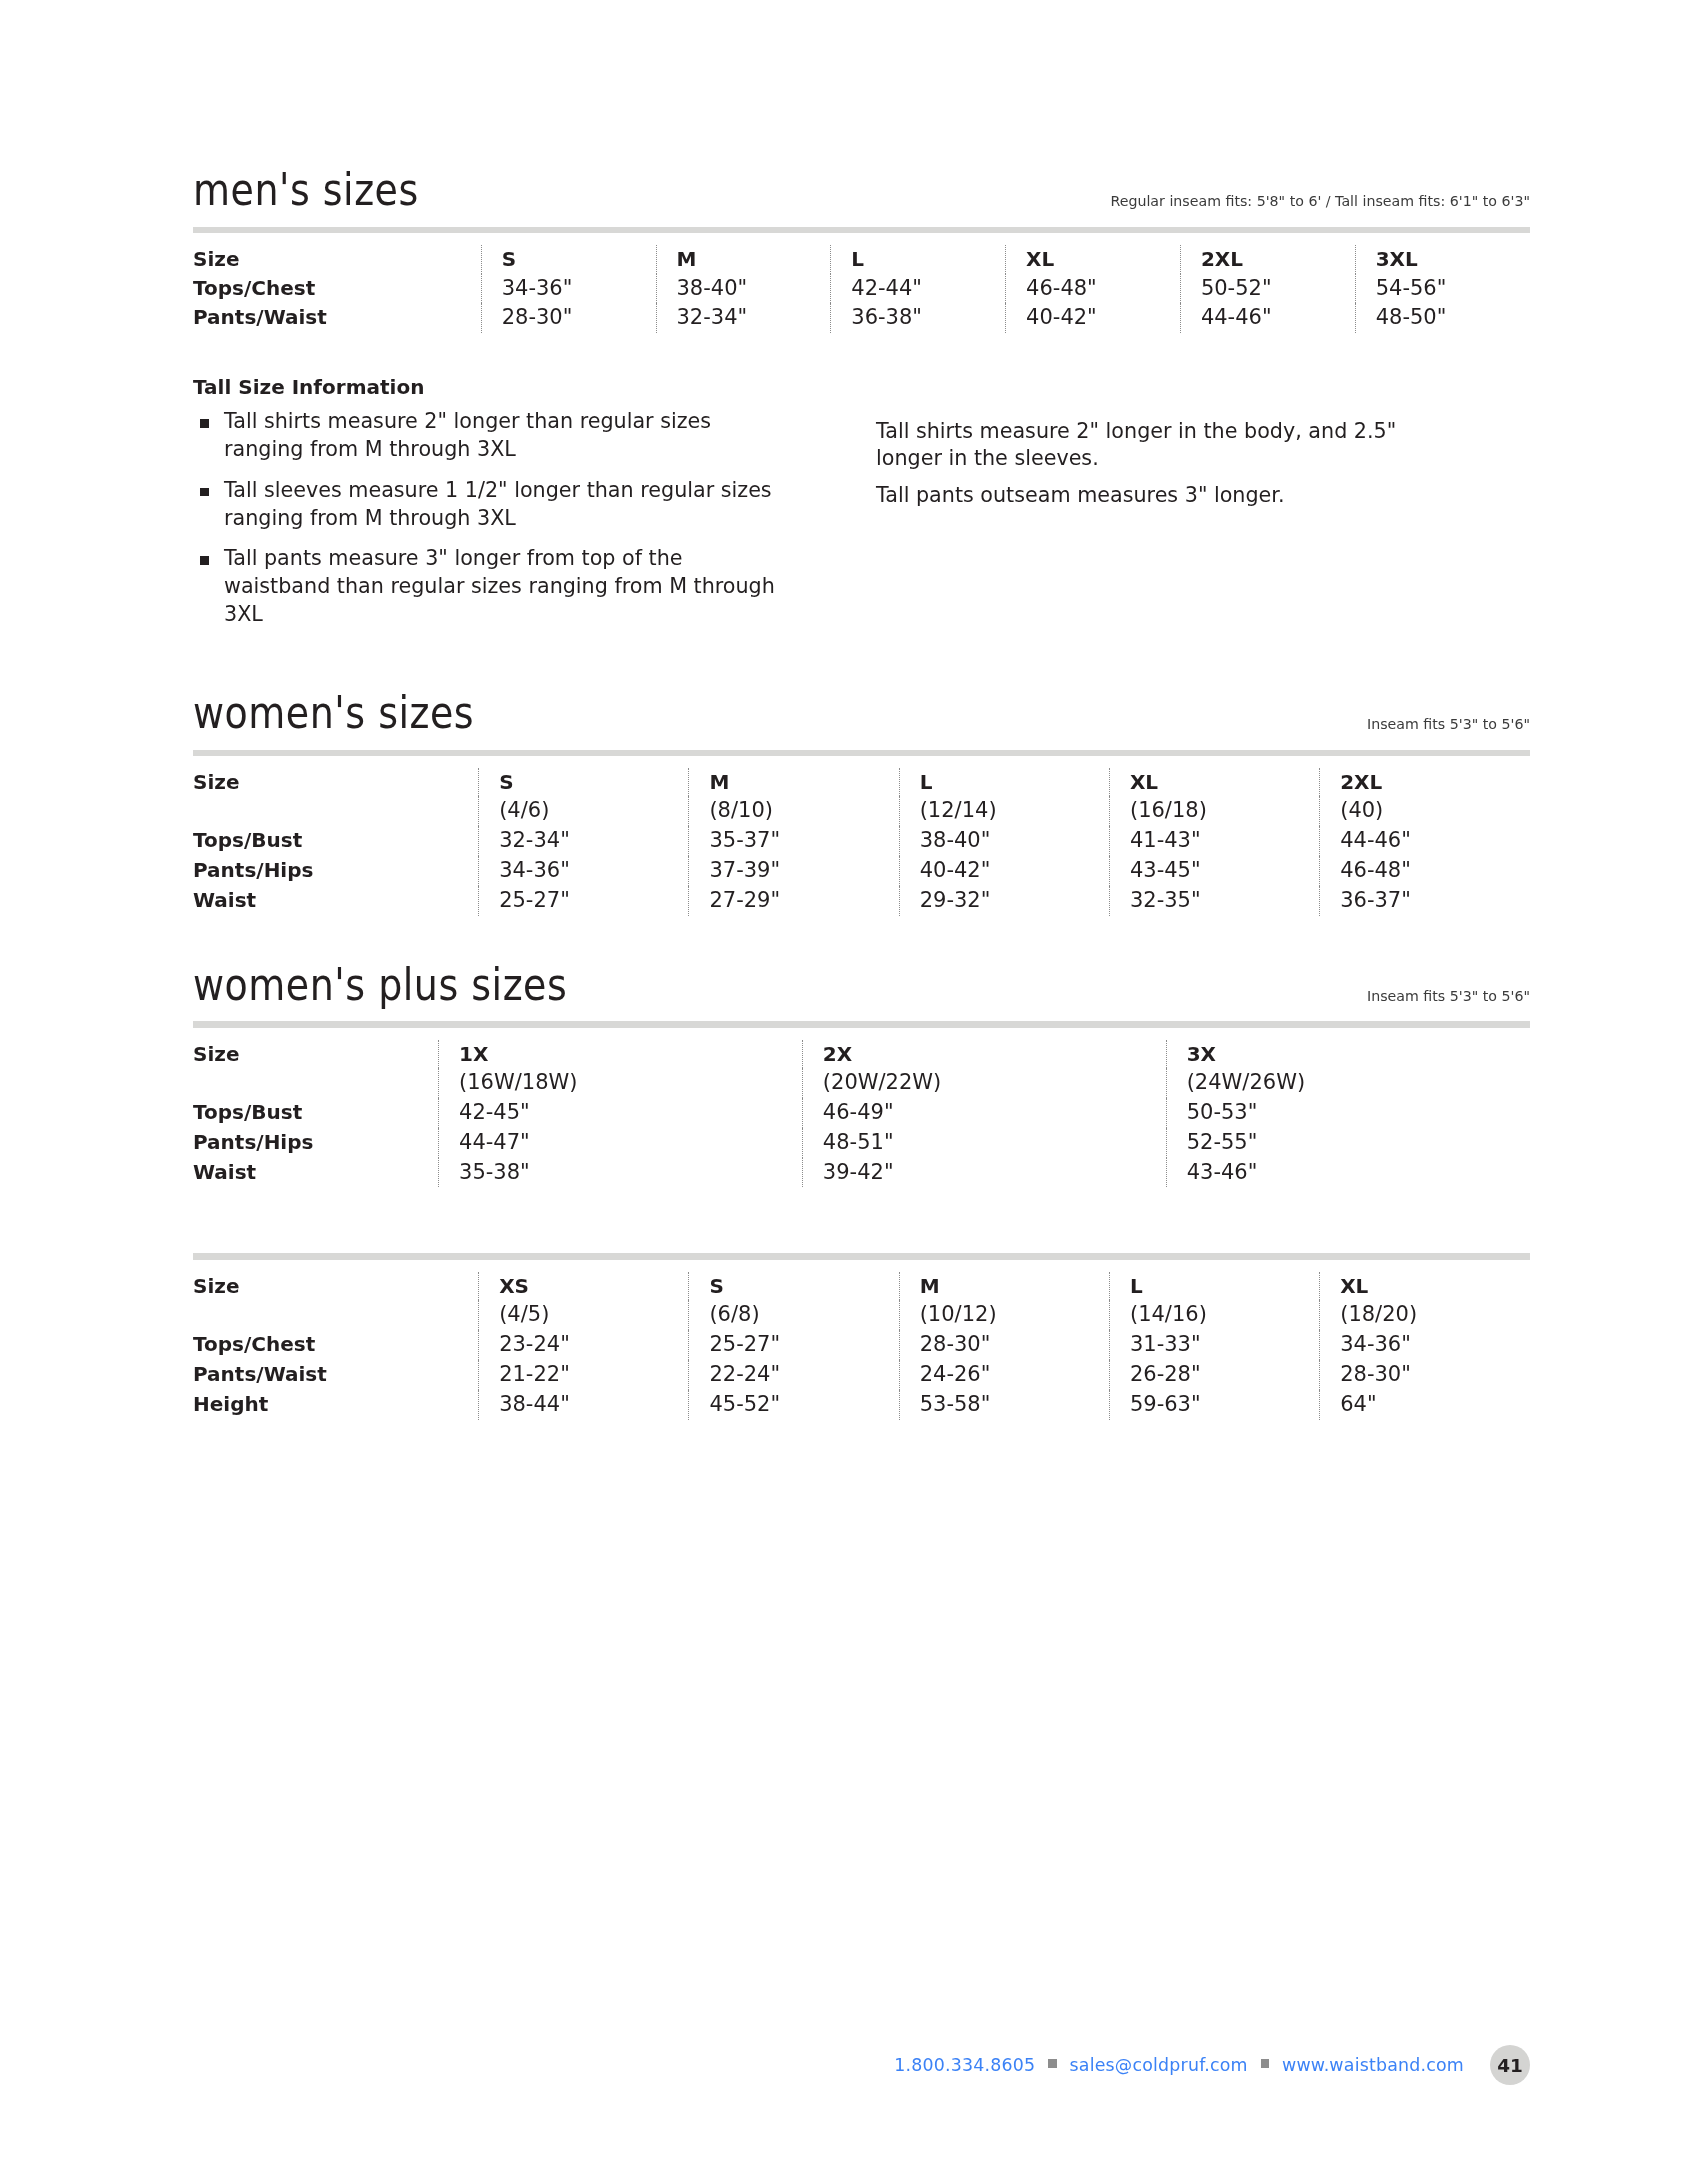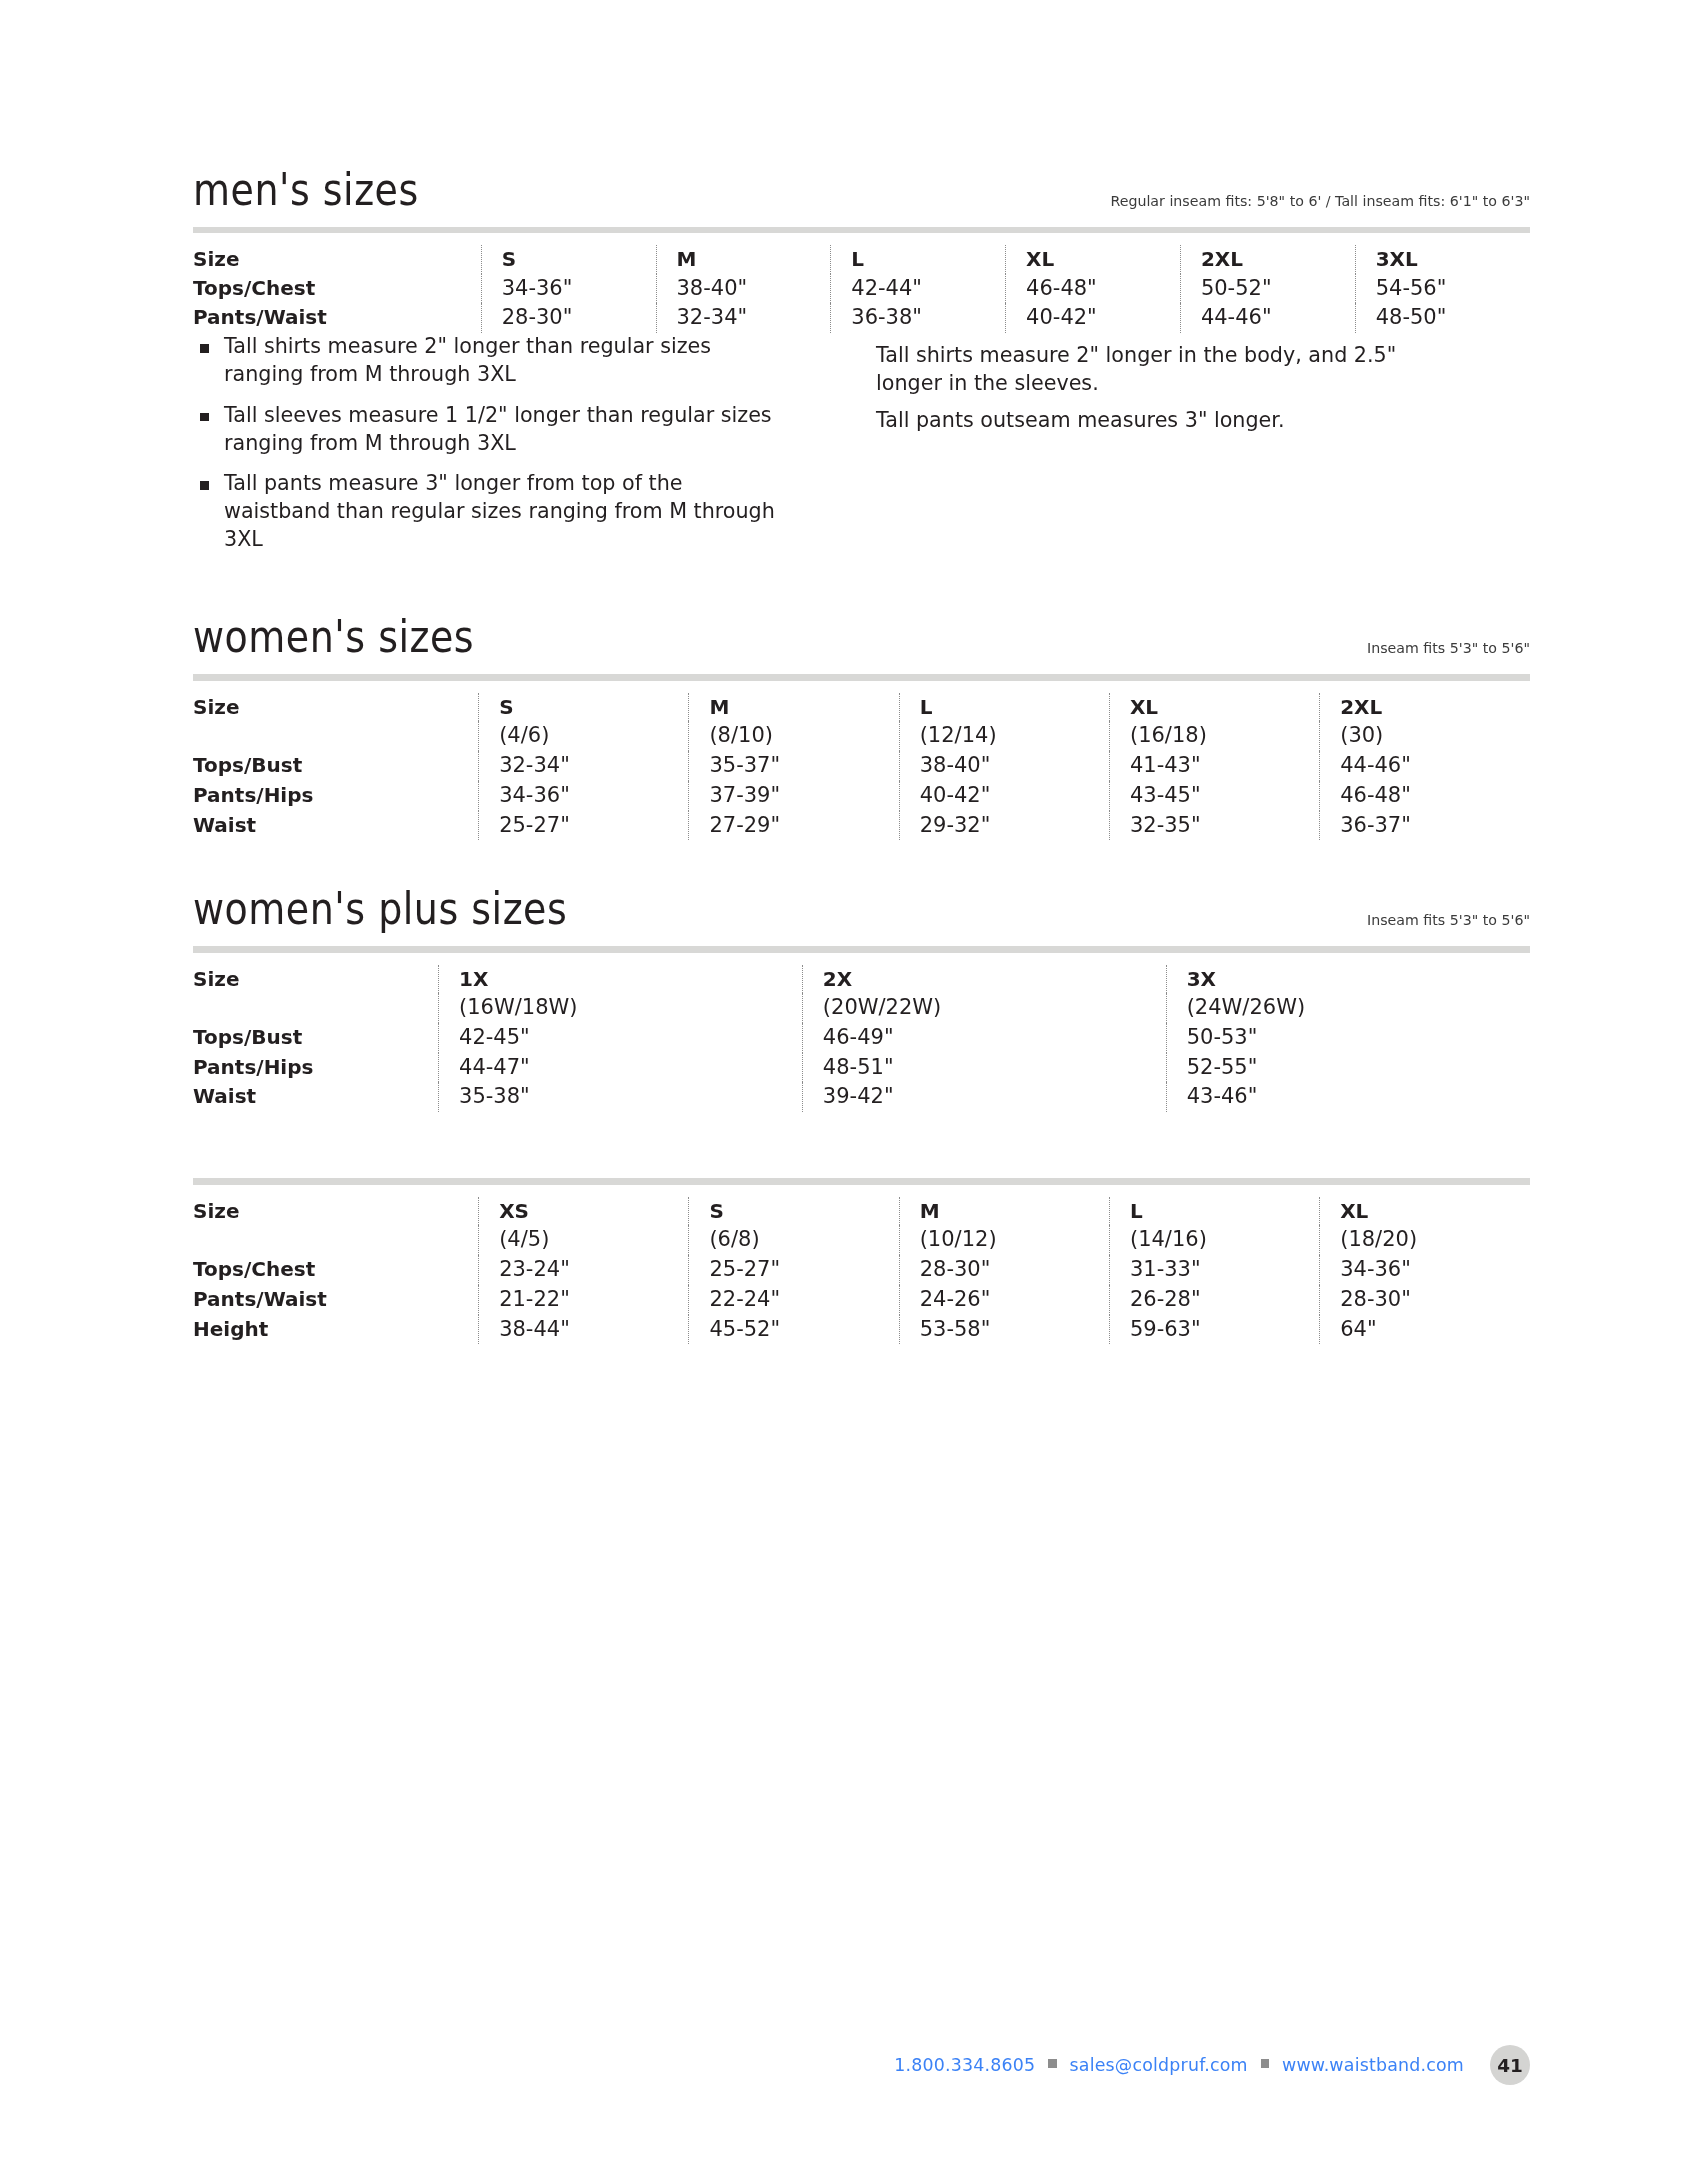--- a/index.html
+++ b/index.html
@@ -215,20 +215,21 @@
         <td class="dotted">28-30"</td>
         <td class="dotted">32-34"</td>
         <td class="dotted">36-38"</td>
         <td class="dotted">40-42"</td>
         <td class="dotted">44-46"</td>
         <td class="dotted">48-50"</td>
       </tr>
     </tbody>
       </table>
 
+    <div class="tall-head">Tall Size Information</div>
     <div class="tall-cols">
       <div class="tall-col">
         <ul class="bullets">
           <li>Tall shirts measure 2" longer than regular sizes ranging from M through 3XL</li>
           <li>Tall sleeves measure 1 1/2" longer than regular sizes ranging from M through 3XL</li>
           <li>Tall pants measure 3" longer from top of the waistband than regular sizes ranging from M through 3XL</li>
         </ul>
       </div>
       <div class="tall-col">
         <div class="sub-para">Tall shirts measure 2" longer in the body, and 2.5" longer in the sleeves.</div>
@@ -263,21 +264,21 @@
         <td class="sizehdr dotted">L</td>
         <td class="sizehdr dotted">XL</td>
         <td class="sizehdr dotted">2XL</td>
       </tr>
       <tr>
         <td class="rowlabel"></td>
         <td class="dotted subsize">(4/6)</td>
         <td class="dotted subsize">(8/10)</td>
         <td class="dotted subsize">(12/14)</td>
         <td class="dotted subsize">(16/18)</td>
-        <td class="dotted subsize">(30)</td>
+        <td class="dotted subsize">(40)</td>
       </tr>
       <tr>
         <td class="rowlabel">Tops/Bust</td>
         <td class="dotted">32-34"</td>
         <td class="dotted">35-37"</td>
         <td class="dotted">38-40"</td>
         <td class="dotted">41-43"</td>
         <td class="dotted">44-46"</td>
       </tr>
       <tr>

